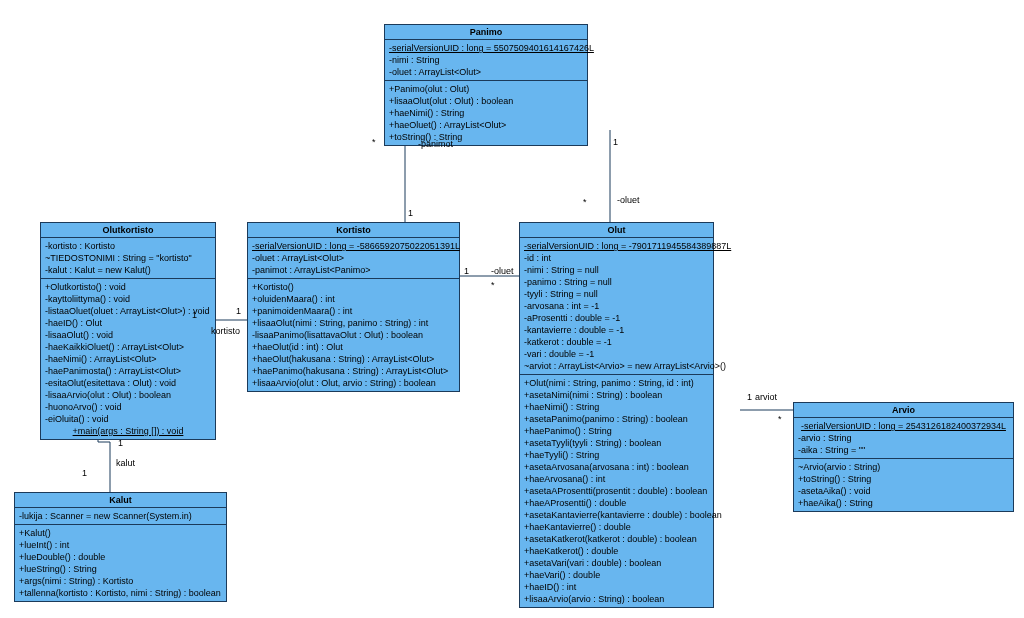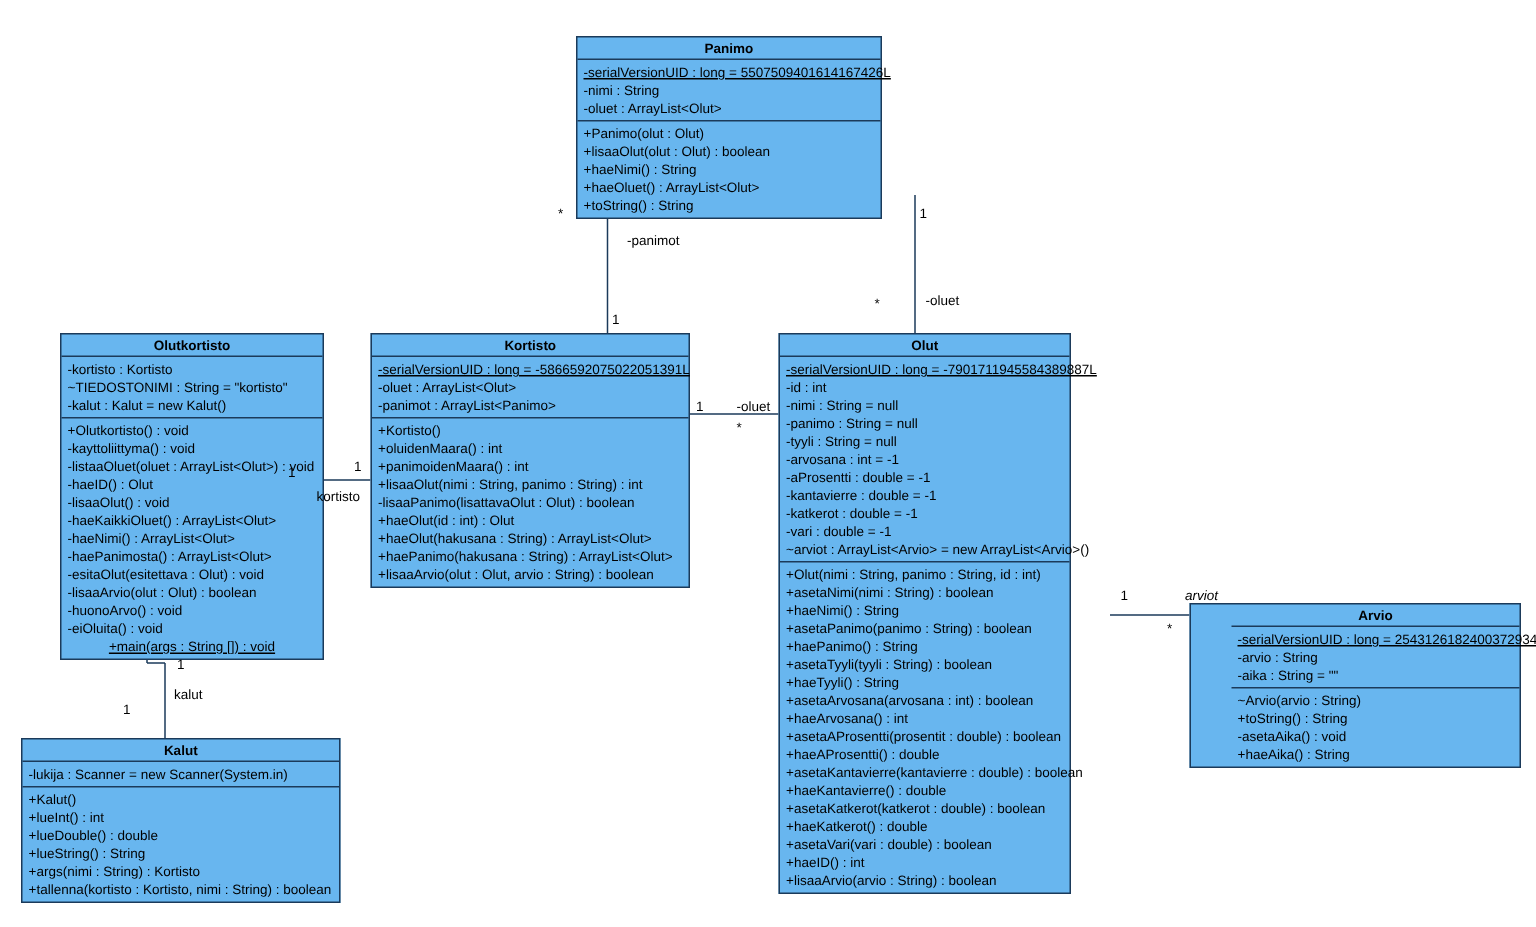--- a/index.html
+++ b/index.html
@@ -157,26 +157,27 @@
         <div class="row">+haeTyyli() : String</div>
         <div class="row">+asetaArvosana(arvosana : int) : boolean</div>
         <div class="row">+haeArvosana() : int</div>
         <div class="row">+asetaAProsentti(prosentit : double) : boolean</div>
         <div class="row">+haeAProsentti() : double</div>
         <div class="row">+asetaKantavierre(kantavierre : double) : boolean</div>
         <div class="row">+haeKantavierre() : double</div>
         <div class="row">+asetaKatkerot(katkerot : double) : boolean</div>
         <div class="row">+haeKatkerot() : double</div>
         <div class="row">+asetaVari(vari : double) : boolean</div>
+        <div class="row">+haeVari() : double</div>
         <div class="row">+haeID() : int</div>
         <div class="row">+lisaaArvio(arvio : String) : boolean</div>
       </div>
   </div>
 
-  <div class="class-box" style="left:793px; top:402px; width:221px;padding-left:27px;">
+  <div class="class-box" style="left:793px; top:402px; width:221px;">
     <div class="class-name">Arvio</div>
     <div class="compartment" id="arvio-attrs">
         <div class="row underline">-serialVersionUID : long = 2543126182400372934L</div>
         <div class="row">-arvio : String</div>
         <div class="row">-aika : String = ""</div>
       </div>
     <div class="compartment" id="arvio-ops">
         <div class="row">~Arvio(arvio : String)</div>
         <div class="row">+toString() : String</div>
         <div class="row">-asetaAika() : void</div>
@@ -193,36 +194,36 @@
         <div class="row">+Kalut()</div>
         <div class="row">+lueInt() : int</div>
         <div class="row">+lueDouble() : double</div>
         <div class="row">+lueString() : String</div>
         <div class="row">+args(nimi : String) : Kortisto</div>
         <div class="row">+tallenna(kortisto : Kortisto, nimi : String) : boolean</div>
       </div>
   </div>
 
   <div class="assoc-label" style="left:372px; top:137px;">*</div>
-  <div class="assoc-label" style="left:418px; top:155px;">-panimot</div>
+  <div class="assoc-label" style="left:418px; top:139px;">-panimot</div>
   <div class="assoc-label" style="left:408px; top:208px;">1</div>
 
   <div class="assoc-label" style="left:613px; top:137px;">1</div>
   <div class="assoc-label" style="left:617px; top:195px;">-oluet</div>
   <div class="assoc-label" style="left:583px; top:197px;">*</div>
 
   <div class="assoc-label" style="left:464px; top:266px;">1</div>
   <div class="assoc-label" style="left:491px; top:266px;">-oluet</div>
   <div class="assoc-label" style="left:491px; top:280px;">*</div>
 
   <div class="assoc-label" style="left:192px; top:310px;">1</div>
   <div class="assoc-label" style="left:211px; top:326px;">kortisto</div>
   <div class="assoc-label" style="left:236px; top:306px;">1</div>
 
   <div class="assoc-label" style="left:118px; top:438px;">1</div>
   <div class="assoc-label" style="left:116px; top:458px;">kalut</div>
   <div class="assoc-label" style="left:82px; top:468px;">1</div>
 
   <div class="assoc-label" style="left:747px; top:392px;">1</div>
-  <div class="assoc-label" style="left:790px; top:392px;font-style:italic;">arviot</div>
+  <div class="assoc-label" style="left:755px; top:392px;">arviot</div>
   <div class="assoc-label" style="left:778px; top:414px;">*</div>
 
 </div>
 
 </body></html>

